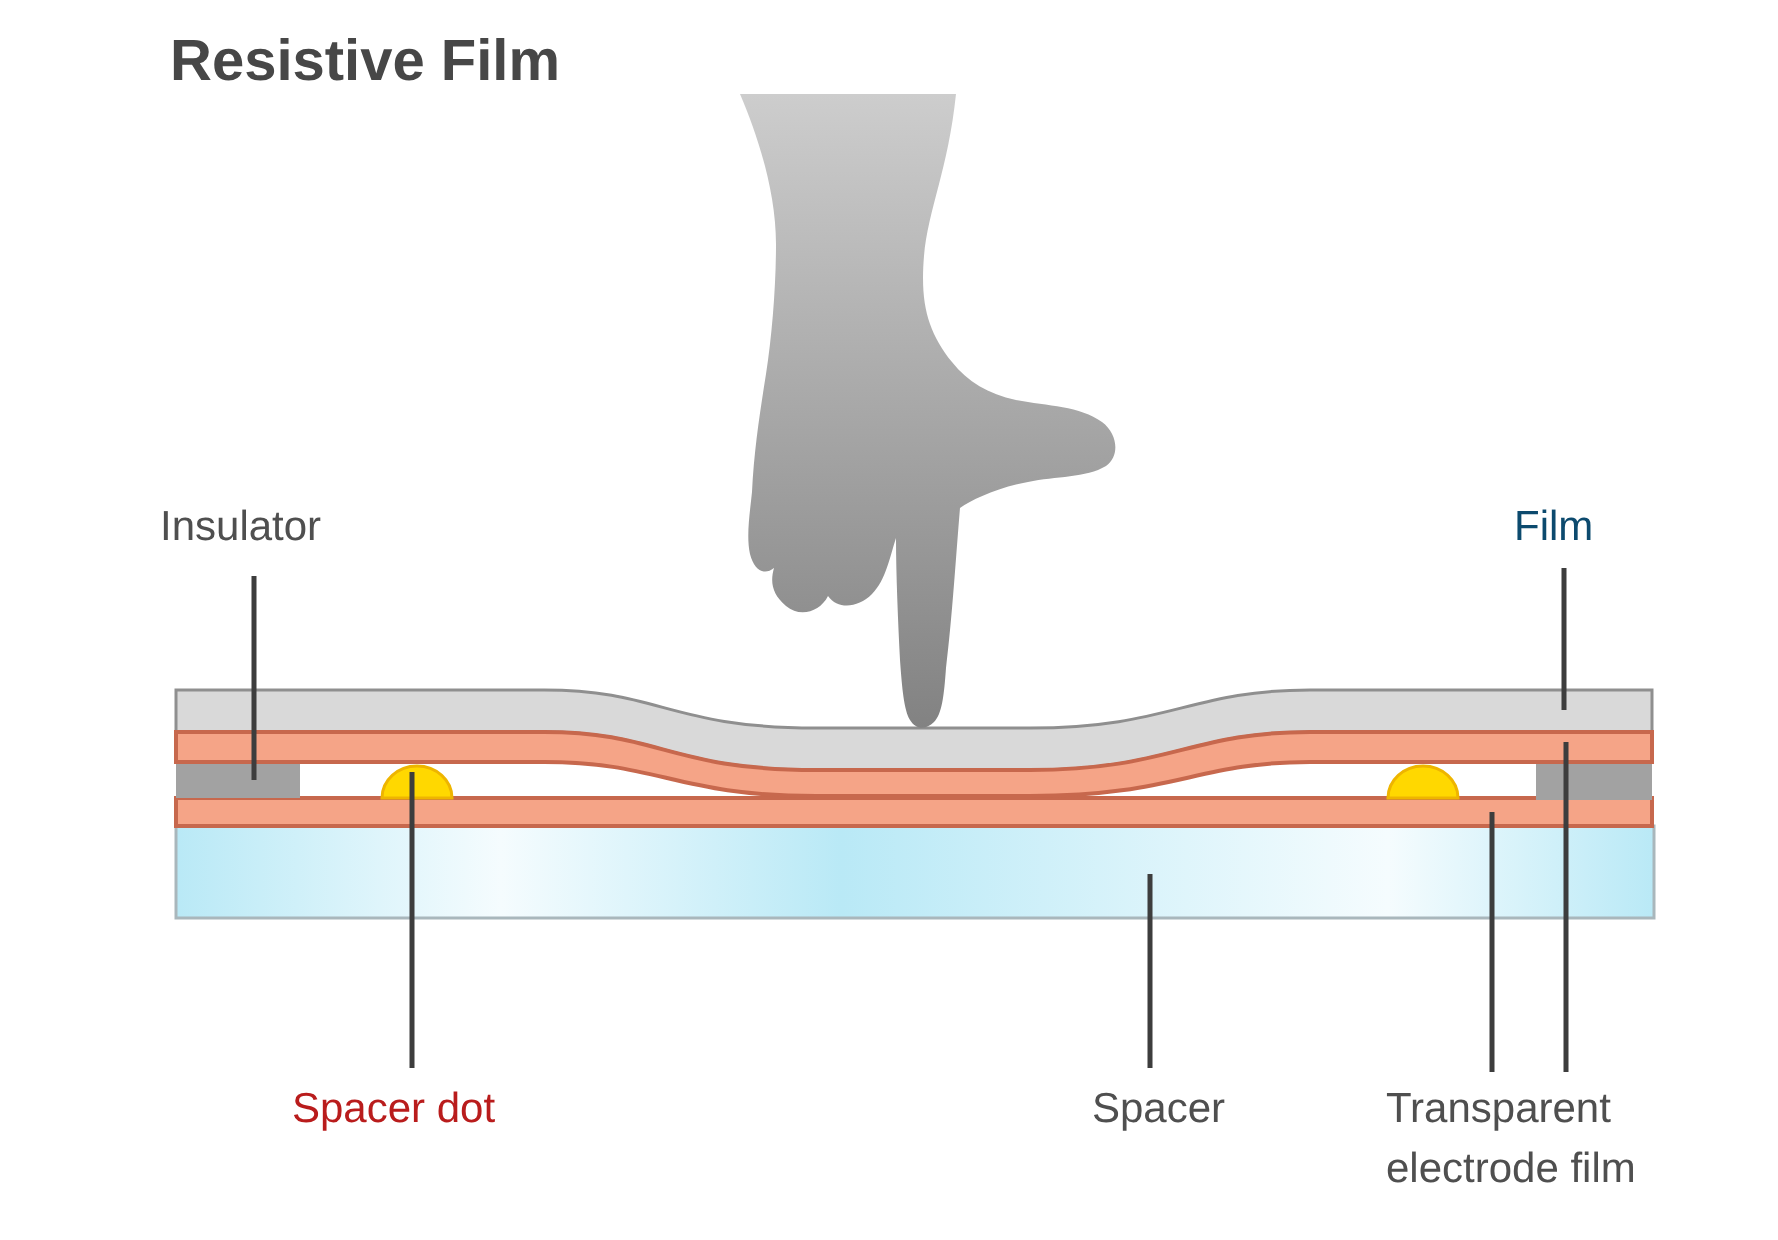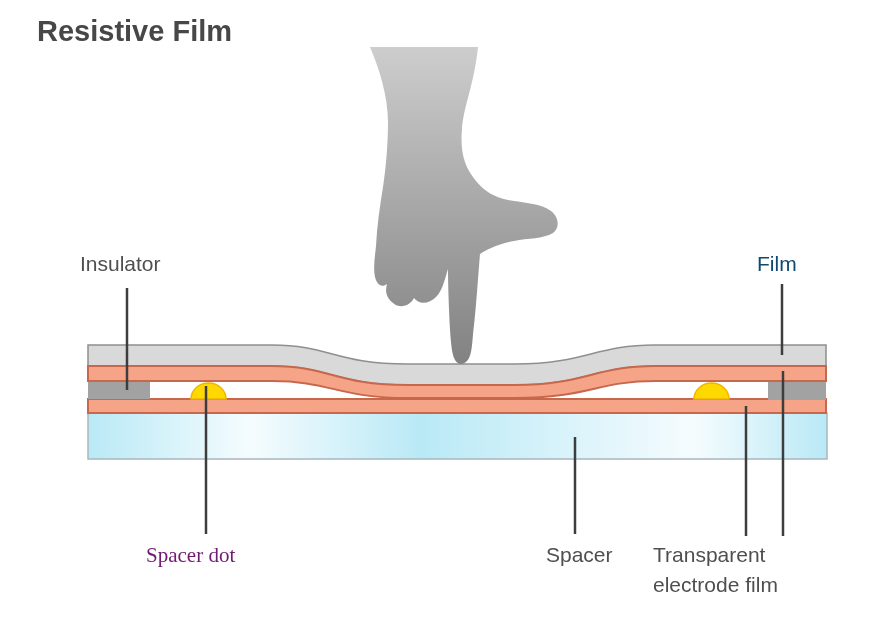--- a/index.html
+++ b/index.html
@@ -38,21 +38,21 @@
     white-space: nowrap;
   }
   .label.wrap {
     white-space: normal;
     width: 175px;
   }
   .label-insulator { left: 80px;  top: 249px; }
   .label-film      { left: 757px; top: 249px; }
   .label-spacer    { left: 146px; top: 540px; }
   .label-glass     { left: 546px; top: 540px; }
-  .label-ptrans    { left: 653px; top: 540px; }
+  .label-ptrans    { left: 693px; top: 540px; }
 </style>
 </head>
 <body>
 
 <div class="stage">
 
   <svg class="diagram-svg" viewBox="0 0 889 620" xmlns="http://www.w3.org/2000/svg">
     <defs>
       <linearGradient id="handGrad" x1="0" y1="0" x2="0" y2="1">
         <stop offset="0" stop-color="#cdcdcd"></stop>
@@ -111,24 +111,24 @@
              C 388,96 379,68 370,47 Z" fill="url(#handGrad)"></path>
 
     <line x1="127" y1="288" x2="127" y2="390" stroke-width="2.5" stroke="#3d3d3d"></line>
     <line x1="782" y1="284" x2="782" y2="355" stroke-width="2.5" stroke="#3d3d3d"></line>
     <line x1="206" y1="386" x2="206" y2="534" stroke-width="2.5" stroke="#3d3d3d"></line>
     <line x1="575" y1="437" x2="575" y2="534" stroke-width="2.5" stroke="#3d3d3d"></line>
     <line x1="746" y1="406" x2="746" y2="536" stroke-width="2.5" stroke="#3d3d3d"></line>
     <line x1="783" y1="371" x2="783" y2="536" stroke-width="2.5" stroke="#3d3d3d"></line>
   </svg>
 
-  <div class="title" style="color: rgb(71, 71, 71);">Resistive Film</div>
+  <div class="title" style="color: rgb(71, 71, 71); margin-left: 48px;">Resistive Film</div>
 
   <div class="label label-insulator" style="color: rgb(79, 79, 79);">Insulator</div>
 
   <div class="label label-film" style="color: #0c4a6e;">Film</div>
 
-  <div class="label label-spacer" style="color: #701a75; font-family: Liberation Serif, serif;">Spacer dot</div>
+  <div class="label label-spacer" style="color: #b91c1c;">Spacer dot</div>
 
   <div class="label label-glass" style="color: rgb(79, 79, 79);">Spacer</div>
 
   <div class="label wrap label-ptrans" style="color: rgb(79, 79, 79);">Transparent electrode film</div>
 </div>
 
 </body></html>

